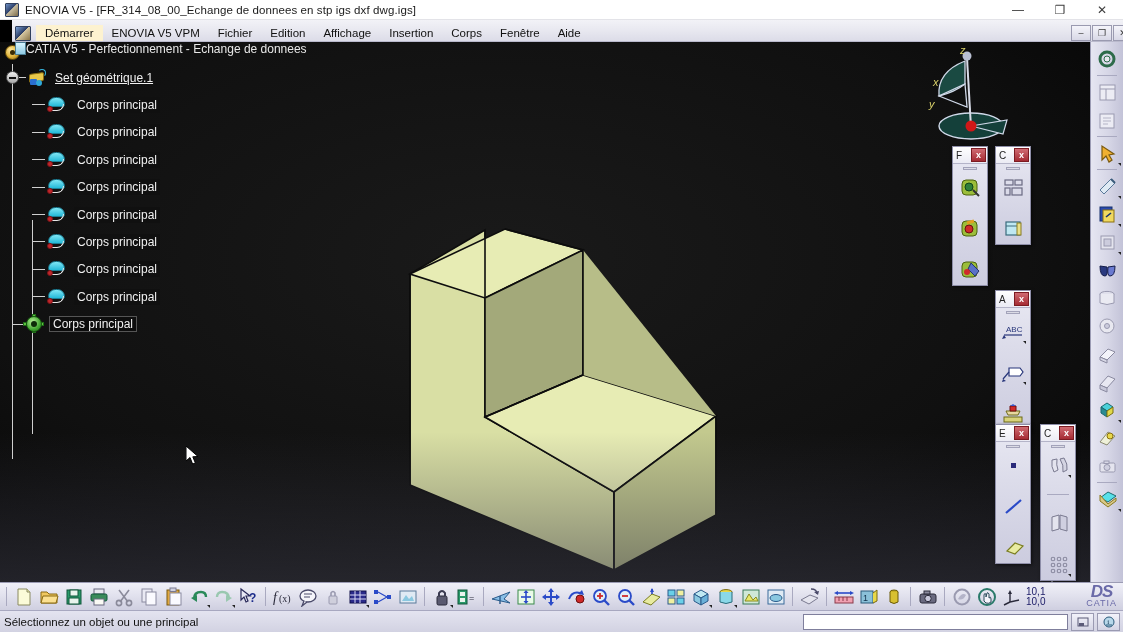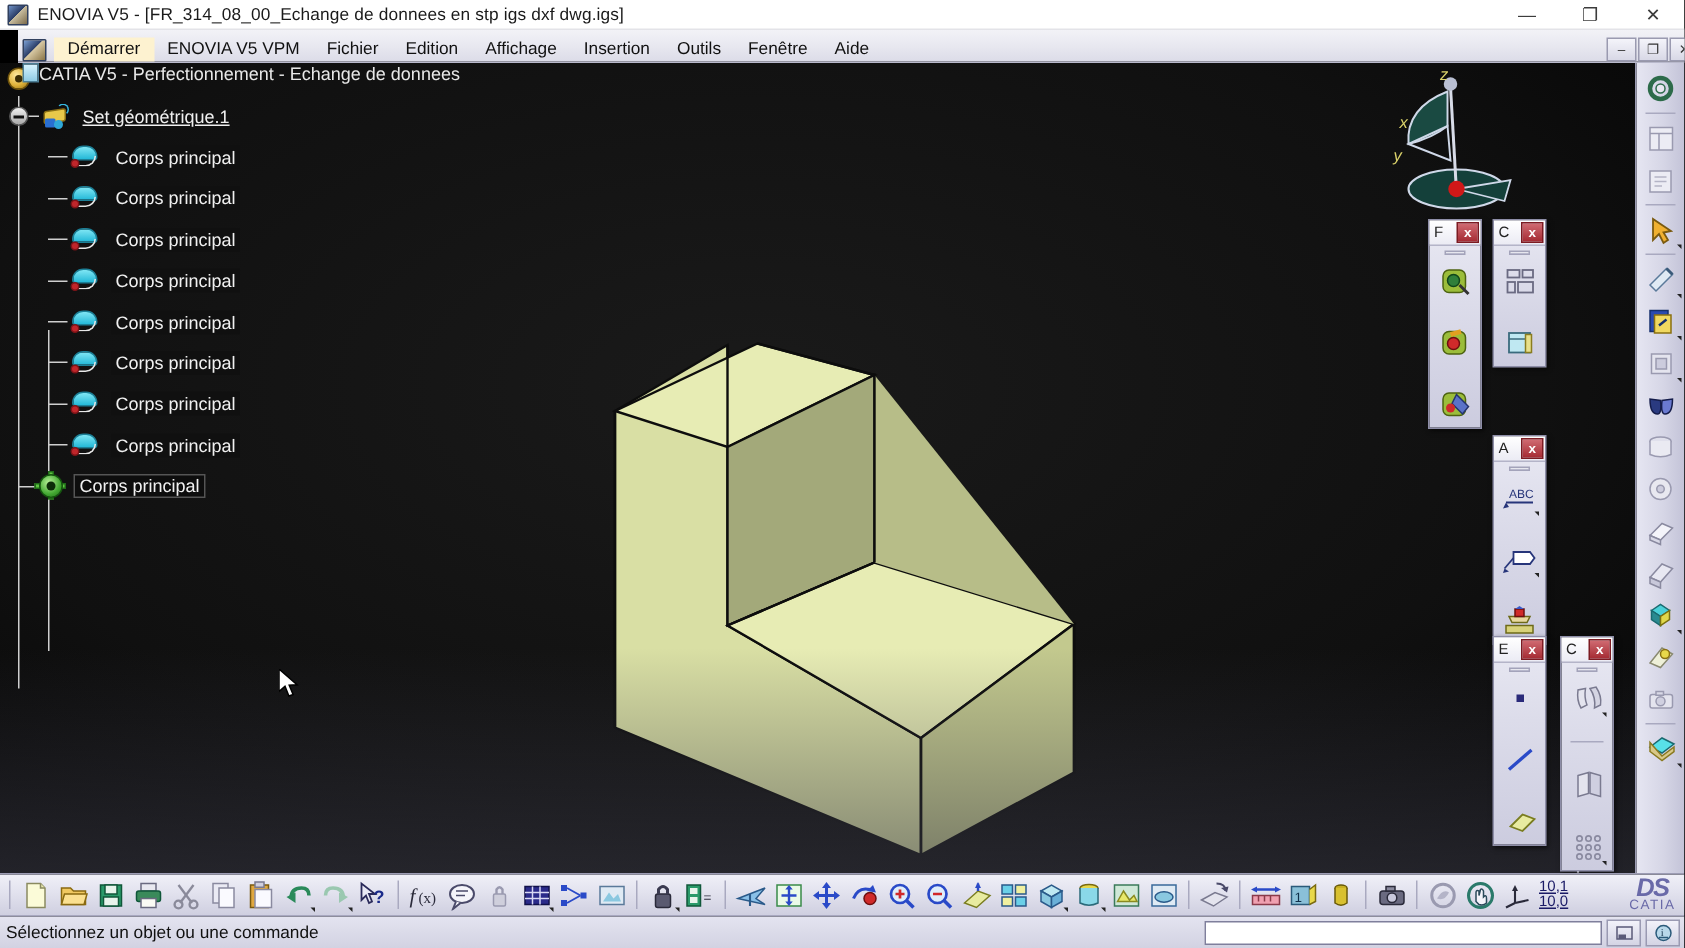--- a/index.html
+++ b/index.html
@@ -180,21 +180,21 @@
   
   #btb{
     position:absolute; left:0; top:582px; width:1123px; height:28px;
     background:linear-gradient(180deg,#f0f0f8 0%,#e2e2ee 45%,#cfcfe0 100%);
     border-top:1px solid #9c9cb4;
     display:flex; align-items:center; padding-left:2px;
     z-index:7;
   }
   #btb .bbtn{ width:25px;height:25px;position:relative;display:flex;align-items:center;justify-content:center;flex:none; }
   #btb .bsep{ width:1px;height:19px;background:#a9a9c0;margin:0 4px;flex:none; }
-  #btb .coord{ font-size:10px;color:#1a1a66;line-height:10px;margin-left:2px;flex:none;text-decoration:underline; }
+  #btb .coord{ font-size:10px;color:#1a1a66;line-height:10px;margin-left:2px;flex:none; }
   #btb .logo{ margin-left:auto;margin-right:6px;display:flex;flex-direction:column;align-items:center;flex:none; }
   #btb .logo .ds{ font-size:17px;font-weight:bold;color:#6a6aa8;font-style:italic;line-height:14px;letter-spacing:-1px; }
   #btb .logo .ct{ font-size:9px;color:#6a6aa8;letter-spacing:1px;line-height:9px;text-align:right; }
 
   
   #status{
     position:absolute; left:0; top:610px; width:1123px; height:22px;
     background:linear-gradient(180deg,#e4e4f0,#d2d2e2);
     border-top:1px solid #a8a8c0;
     display:flex; align-items:center; z-index:7;
@@ -228,21 +228,21 @@
 </div>
 
 <div id="menubar">
   <div class="micon"></div>
   <div class="mi active">Démarrer</div>
   <div class="mi">ENOVIA V5 VPM</div>
   <div class="mi">Fichier</div>
   <div class="mi">Edition</div>
   <div class="mi">Affichage</div>
   <div class="mi">Insertion</div>
-  <div class="mi">Outils</div>
+  <div class="mi">Corps</div>
   <div class="mi">Fenêtre</div>
   <div class="mi">Aide</div>
   <div class="wbtns2">
     <div class="wb2">–</div>
     <div class="wb2">❐</div>
     <div class="wb2">✕</div>
   </div>
 </div>
 
 <div id="viewport">
@@ -1009,21 +1009,21 @@
     <div>10,1</div>
     <div>10,0</div>
   </div>
   <div class="logo">
     <div class="ds">DS</div>
     <div class="ct">CATIA</div>
   </div>
 </div>
 
 <div id="status">
-  <div class="stext">Sélectionnez un objet ou une commande</div>
+  <div class="stext">Sélectionnez un objet ou une principal</div>
   <input class="sfield" value="" style="">
   <div class="sbtn">
     <svg width="14" height="12">
         <rect x="2" y="2" width="10" height="8" fill="none" stroke="#5a5a78"></rect>
         <rect x="3" y="7" width="5" height="3" fill="#5a5a78"></rect>
       </svg>
   </div>
   <div class="sbtn">
     <svg width="14" height="12">
         <circle cx="7" cy="6" r="5" fill="#b8d8ea" stroke="#2a5a7a"></circle>

